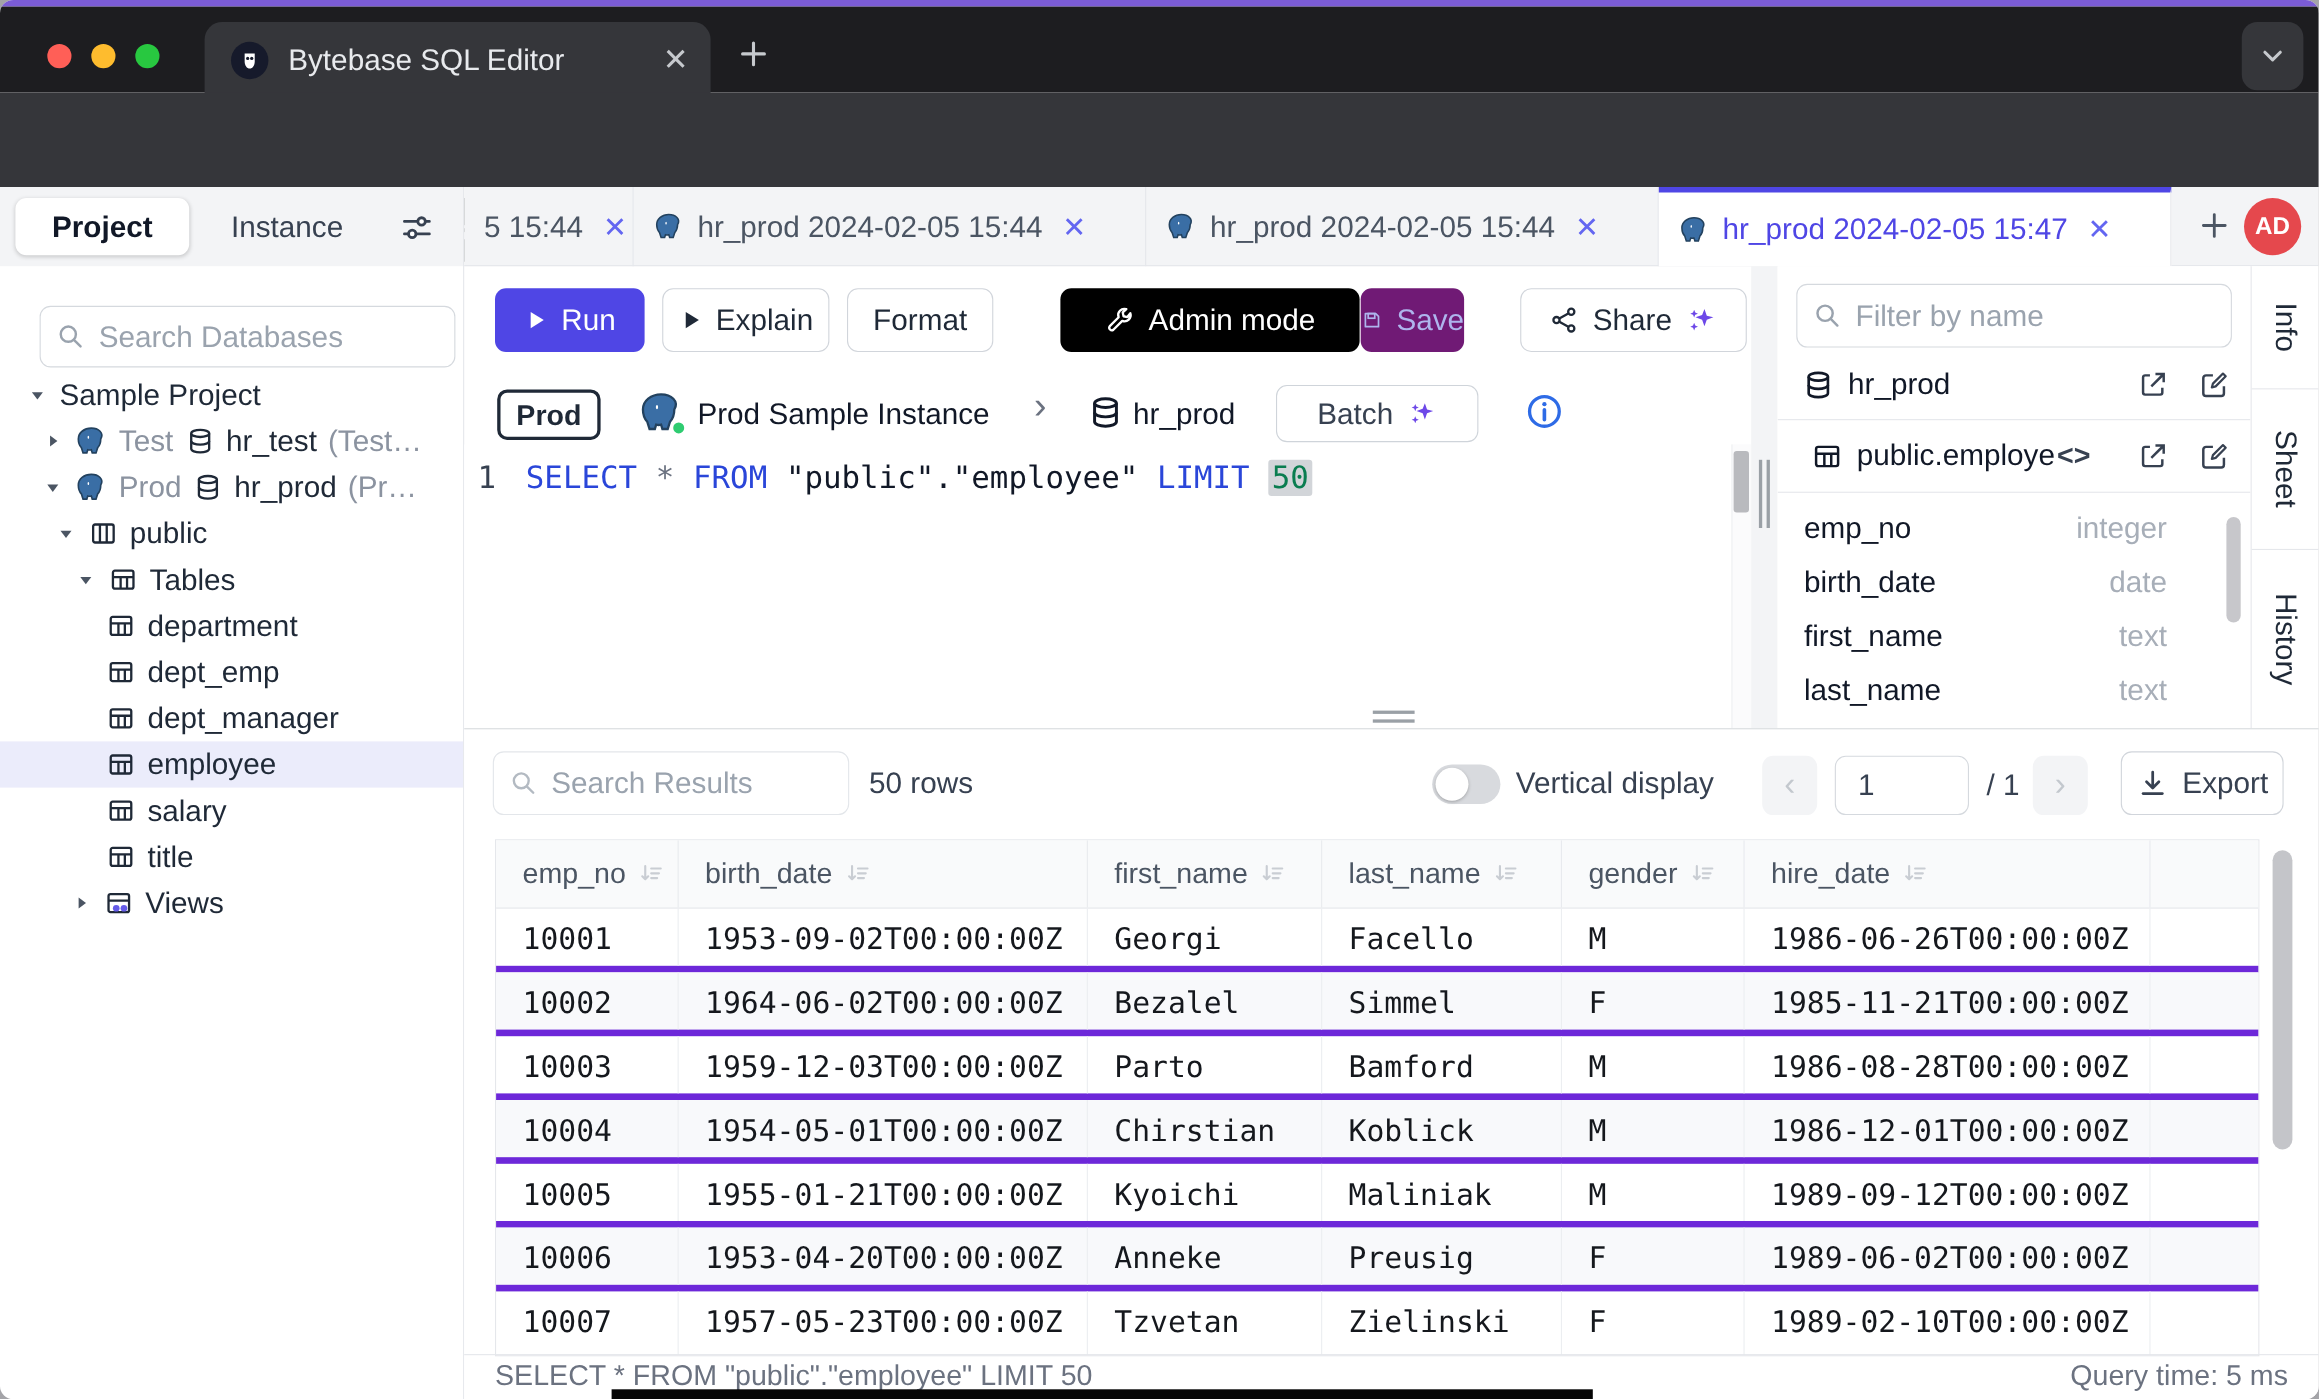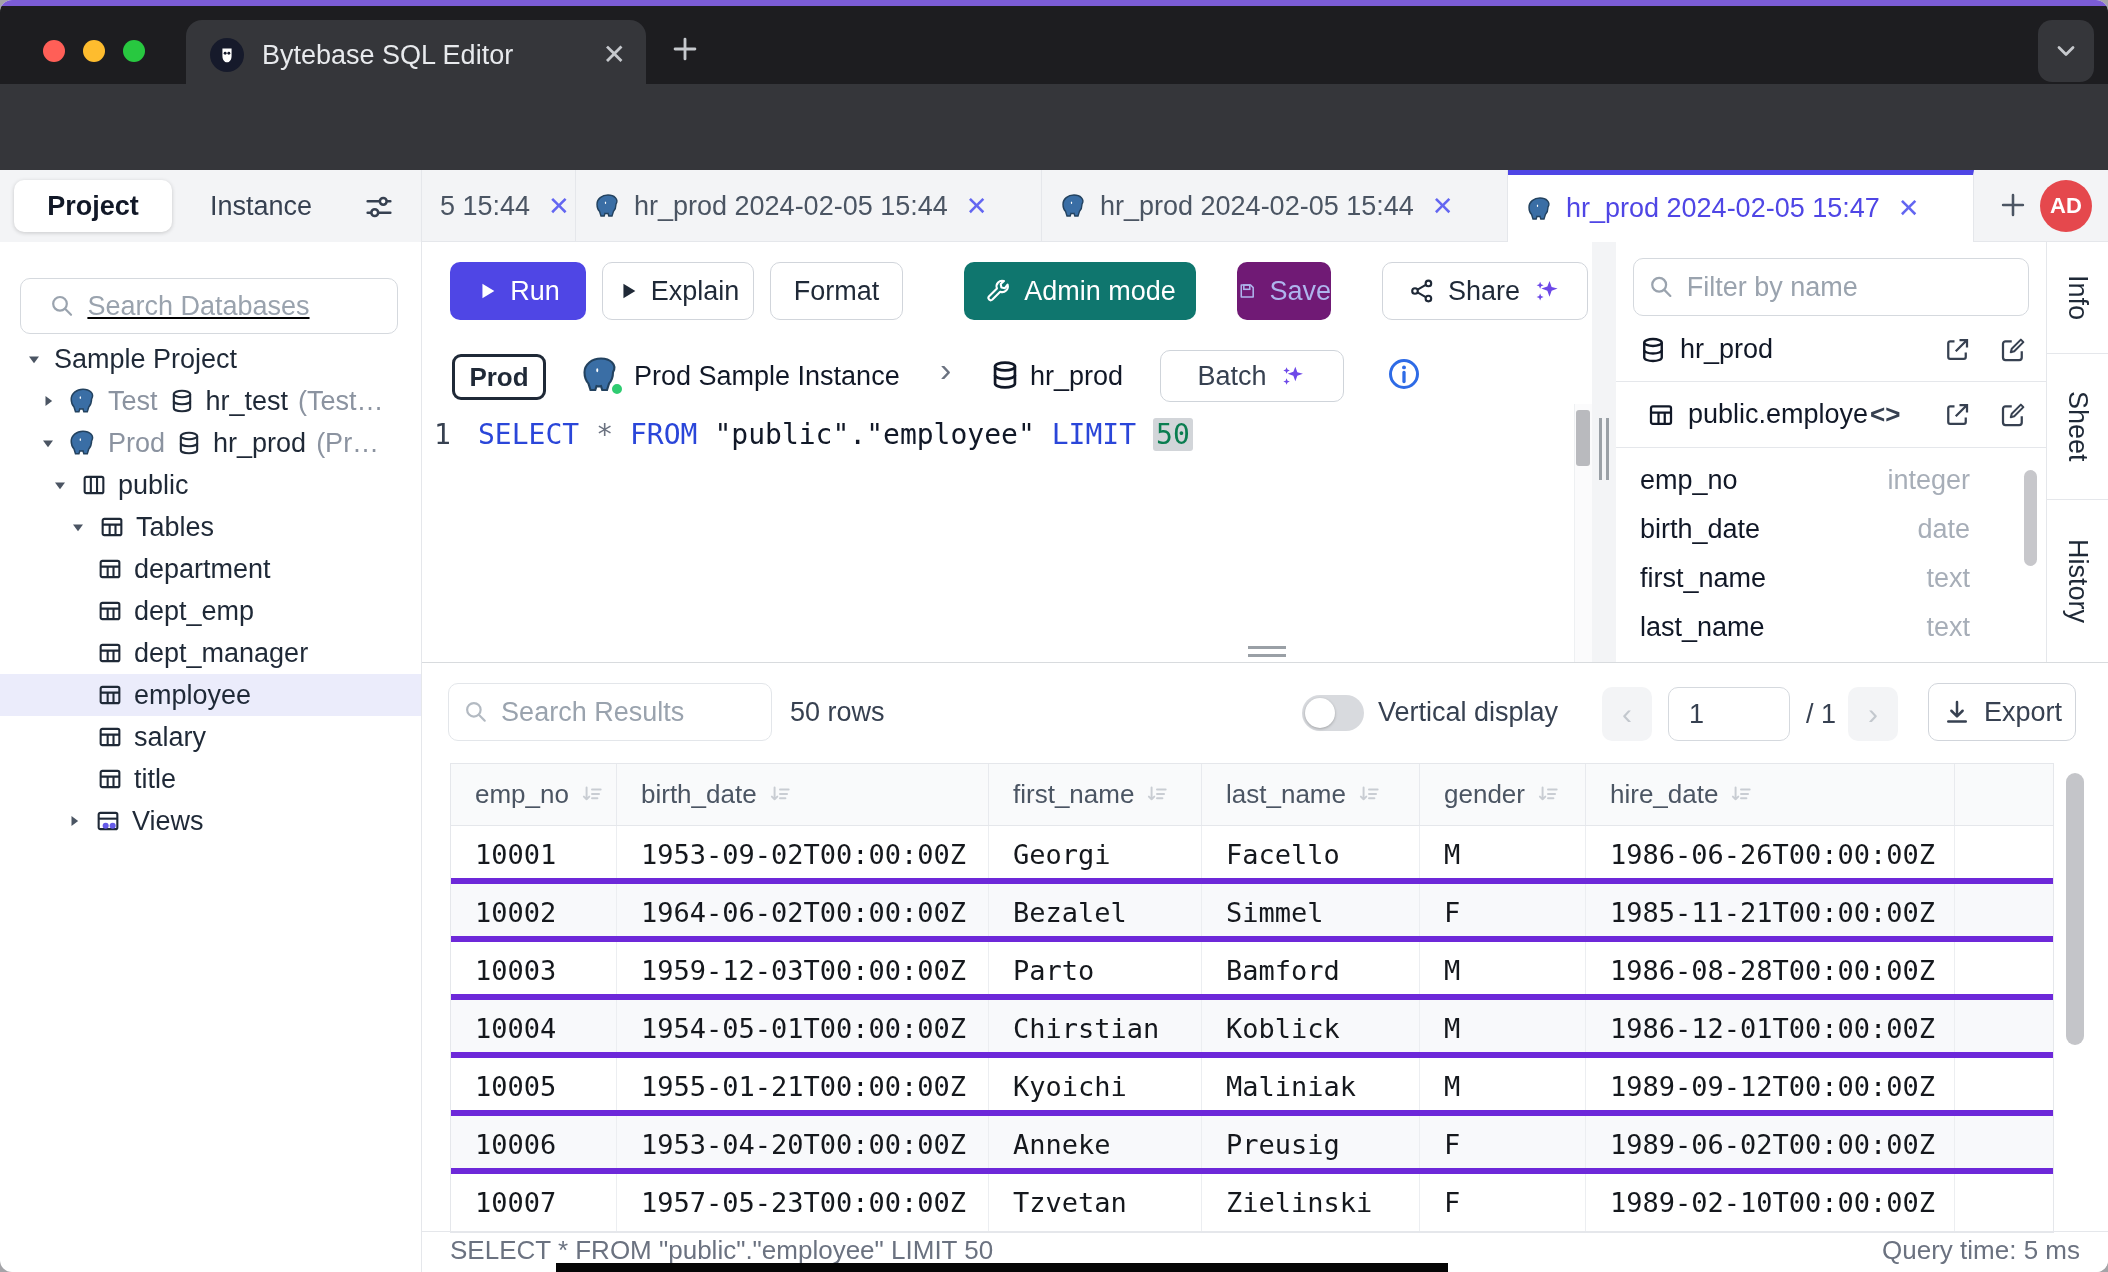--- a/index.html
+++ b/index.html
@@ -28,22 +28,22 @@
            display:flex; align-items:center; justify-content:center; gap:12px; color:#e8eaed; font-size:27px; }
   .navic { top:106px; }
 
   
   #sb-head { left:0; top:170px; width:422px; height:72px; background:#f3f4f6; }
   #pill-project { left:14px; top:180px; width:158px; height:52px; background:#fff; border-radius:10px;
                   box-shadow:0 1px 4px rgba(0,0,0,.18); display:flex; align-items:center; justify-content:center;
                   font-size:27px; font-weight:700; color:#111827; }
   #tab-instance { left:186px; top:180px; width:150px; height:52px; display:flex; align-items:center; justify-content:center;
                   font-size:27px; color:#374151; }
-  #sb-search { left:20px; top:278px; width:378px; height:56px; border:1px solid #d5d9de; border-radius:10px;
-               display:flex; align-items:center; gap:12px; padding:0 28px;text-decoration:underline; }
+  #sb-search { left:36px; top:278px; width:378px; height:56px; border:1px solid #d5d9de; border-radius:10px;
+               display:flex; align-items:center; gap:12px; padding:0 14px; }
   .phtext { color:#9aa3ae; font-size:27px; border:none; outline:none; background:transparent; width:100%; font-family:"Liberation Sans",sans-serif; }
   .phtext::placeholder { color:#9aa3ae; }
   #tree { left:0; top:338px; width:421px; }
   .trow { height:42px; display:flex; align-items:center; gap:10px; font-size:27px; color:#1f2937; white-space:nowrap; }
   .trow.sel { background:#ebecfb; }
   .tenv,.tmut { color:#8b93a0; }
   .tname { color:#1f2937; }
   #sb-divider { left:421px; top:170px; width:1px; height:1102px; background:#e5e7eb; }
   #sb-handle { left:425px; top:690px; }
   .vgrip { width:3px; height:62px; background:#9aa0a6; display:inline-block; margin-right:4px; }
@@ -58,21 +58,21 @@
   #plusbtn { left:1996px; top:188px; }
   #avatar { left:2040px; top:180px; width:52px; height:52px; border-radius:50%; background:#e5484d; color:#fff;
             font-size:22px; font-weight:700; display:flex; align-items:center; justify-content:center; }
 
   
   .btn { position:absolute; top:262px; height:58px; border-radius:10px; display:flex; align-items:center; justify-content:center;
          gap:12px; font-size:27px; font-weight:500; color:#1f2937; background:#fff; border:1px solid #d1d5db; }
   #btn-run { left:450px; width:136px; background:#4f46e5; border:none; color:#fff; }
   #btn-explain { left:602px; width:152px; }
   #btn-format { left:770px; width:133px; }
-  #btn-admin { left:964px; width:232px; background:#0f766e; border:none; color:#fff; }
+  #btn-admin { left:964px; width:272px; background:#000000; border:none; color:#fff; }
   #btn-save { left:1237px; width:94px; background:#701a75; border:none; color:#aeb5ed; }
   #btn-share { left:1382px; width:206px; }
 
   
   #chip-env { left:452px; top:354px; width:94px; height:46px; border:3px solid #1f2937; border-radius:9px;
               display:flex; align-items:center; justify-content:center; font-size:26px; font-weight:600; color:#1f2937; }
   #crumb-elephant { left:580px; top:354px; }
   #crumb-instance { left:634px; top:352px; height:48px; line-height:48px; font-size:27px; font-weight:500; color:#111827; }
   #crumb-chev { left:940px; top:350px; font-size:34px; color:#6b7280; }
   #crumb-dbicon { left:988px; top:358px; }

